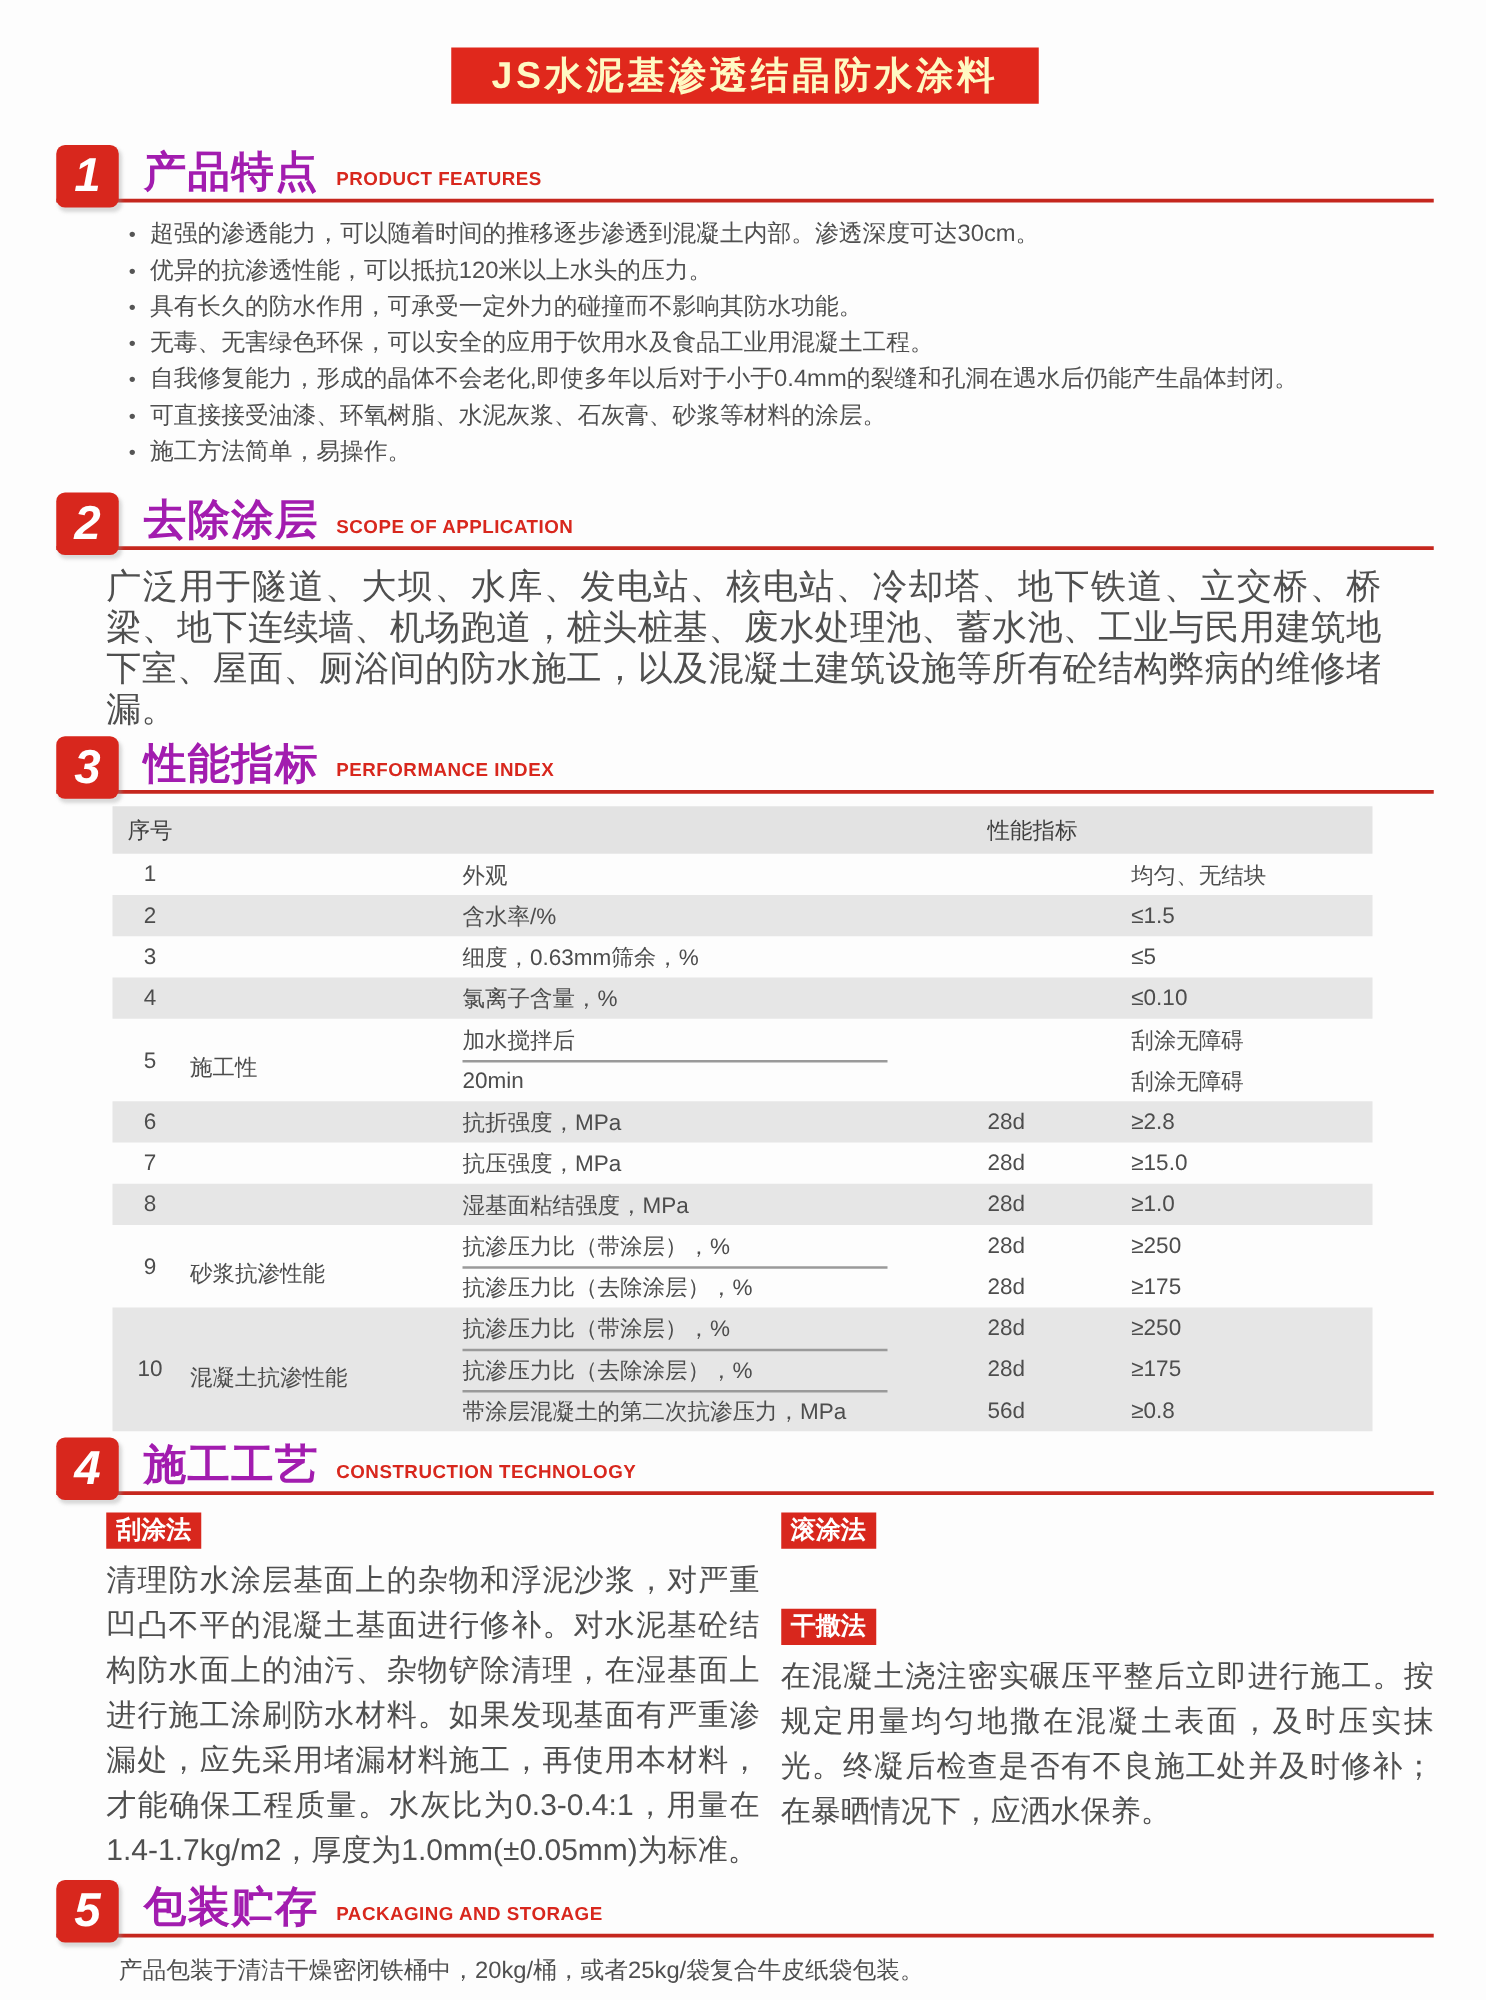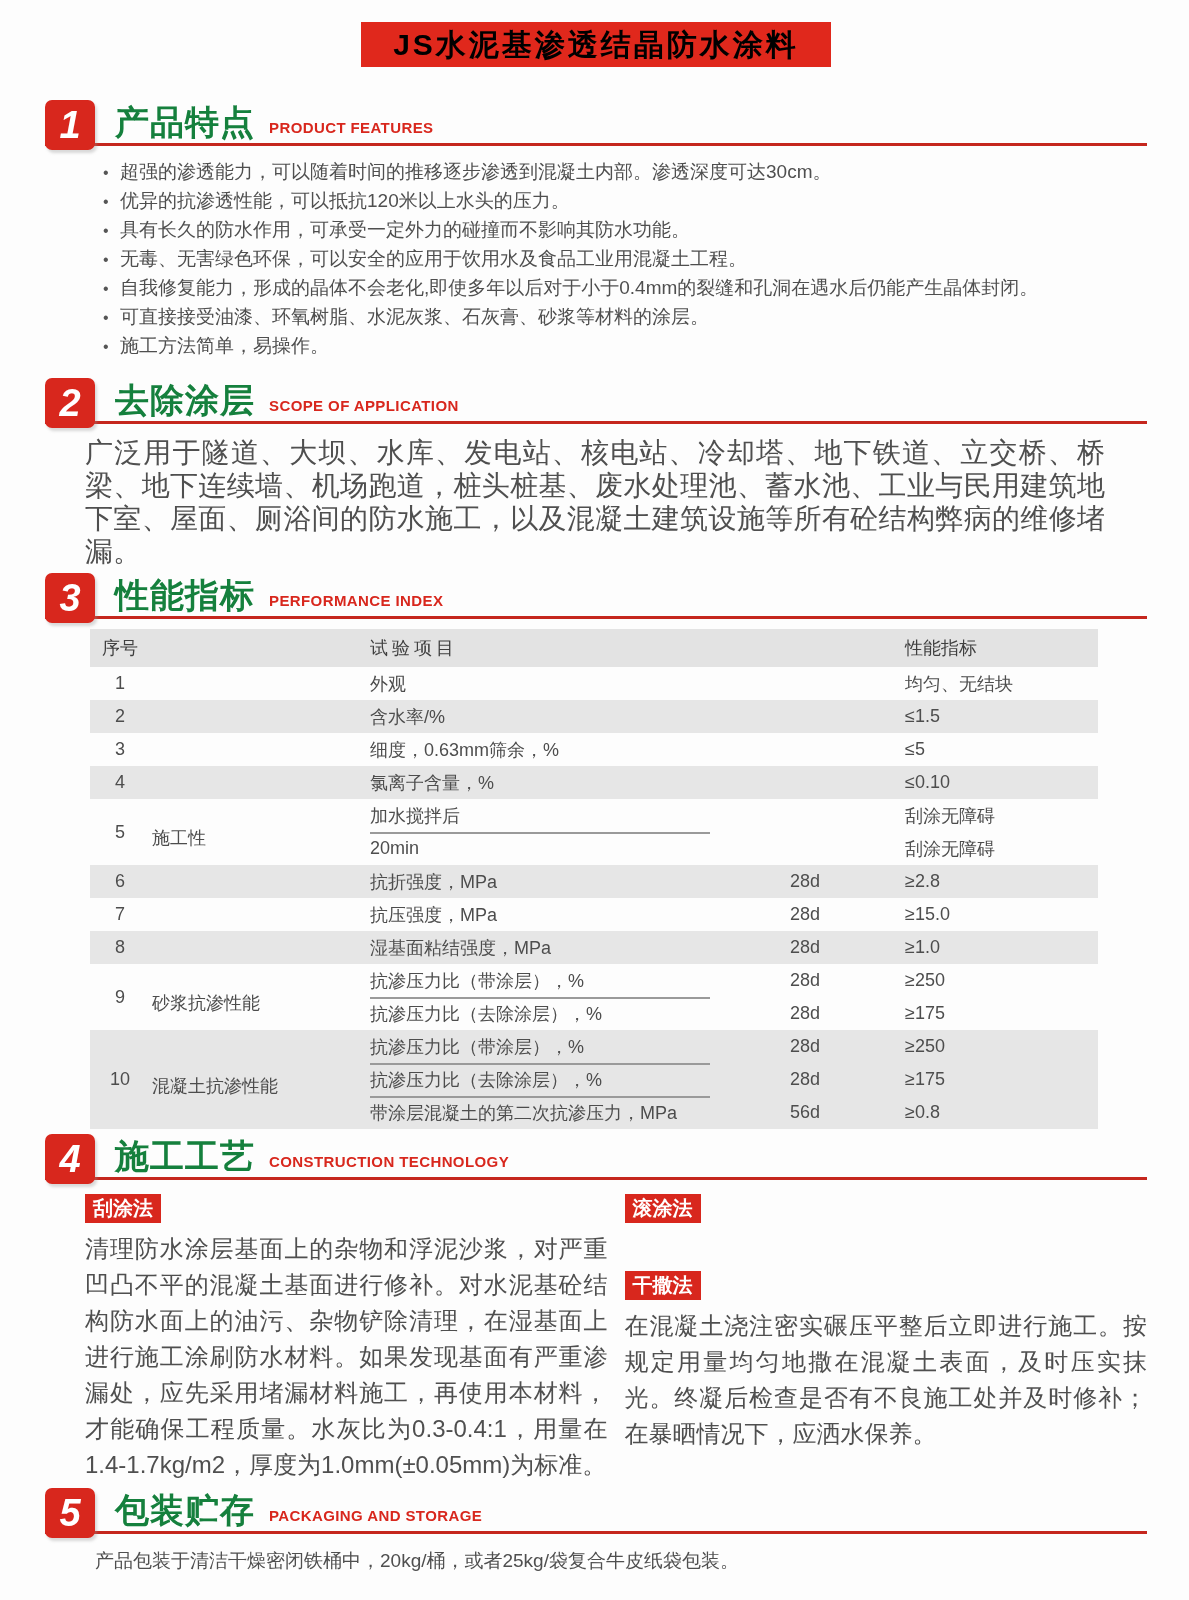--- a/index.html
+++ b/index.html
@@ -5,38 +5,38 @@
   * { margin:0; padding:0; box-sizing:border-box; }
   html,body { background:#f5f5f5; }
   body { font-family:"Liberation Sans","DejaVu Sans",sans-serif; }
   .page {
     position:relative; width:1189px; height:1600px; margin:0 auto;
     background:#fdfdfd; overflow:hidden; padding:22px 42px 0 45px;
   }
   
   .title-wrap { text-align:center; }
   .page-title {
-    display:inline-block; background:#e0281c; color:#000000;
+    display:inline-block; background:#e0281c; color:#fef9c3;
     font-size:30px; font-weight:700; letter-spacing:3px;
-    padding:6px 32px; line-height:1.1;
+    padding:6px 32px; line-height:1.1;margin-top:16px;
   }
   
   .sec-header {
     position:relative; display:flex; align-items:flex-end; gap:14px;
     padding-left:70px; padding-bottom:4px;
     border-bottom:3px solid #c5271e;
   }
   .sec-num {
     position:absolute; left:0; bottom:-7px; width:50px; height:50px;
     background:#d8271d; color:#fff; border-radius:7px;
     display:flex; align-items:center; justify-content:center;
     font-size:38px; font-weight:700; font-style:italic;
     box-shadow:2px 3px 3px rgba(150,150,150,.35);
   }
-  .sec-cn { font-size:34px; font-weight:700; color:#15803d; line-height:1; letter-spacing:1px; }
+  .sec-cn { font-size:34px; font-weight:700; color:#a21caf; line-height:1; letter-spacing:1px; }
   .sec-en { font-size:15px; font-weight:700; color:#d8271d; padding-bottom:3px; letter-spacing:.4px; }
   
   .sec-features .sec-header { margin-top:38px; }
   .bullets { margin:12px 0 0 58px; }
   .bullet-item { display:flex; align-items:baseline; line-height:28px; color:#4f4f4f; font-size:19px; }
   .dot { width:17px; color:#555; font-size:16px; }
   .btxt { flex:1; }
   
   .sec-scope .sec-header { margin-top:22px; }
   .scope-body {
@@ -137,21 +137,20 @@
       <div class="sec-num">3</div>
       <span class="sec-cn">性能指标</span>
       <span class="sec-en">PERFORMANCE INDEX</span>
     </header>
     <div class="ptable">
       <div class="trow thead">
         <div class="tcell c-no">序号</div>
         <div class="tcell c-group"></div>
         <div class="c-items">
           <div class="subrow">
-            <div class="tcell c-name">试验项目</div>
             <div class="tcell c-age"></div>
             <div class="tcell c-val">性能指标</div>
           </div>
         </div>
       </div>
       <div>
           <div class="trow">
             <div class="tcell c-no">1</div>
             <div class="tcell c-group"></div>
             <div class="c-items">

